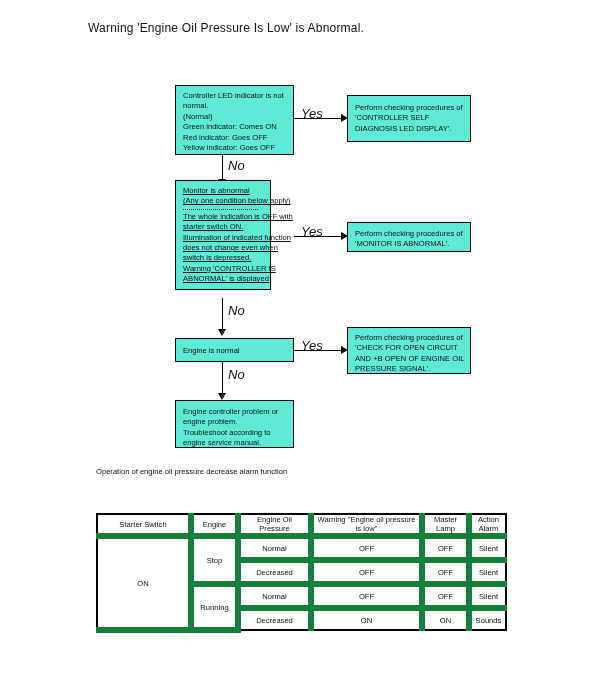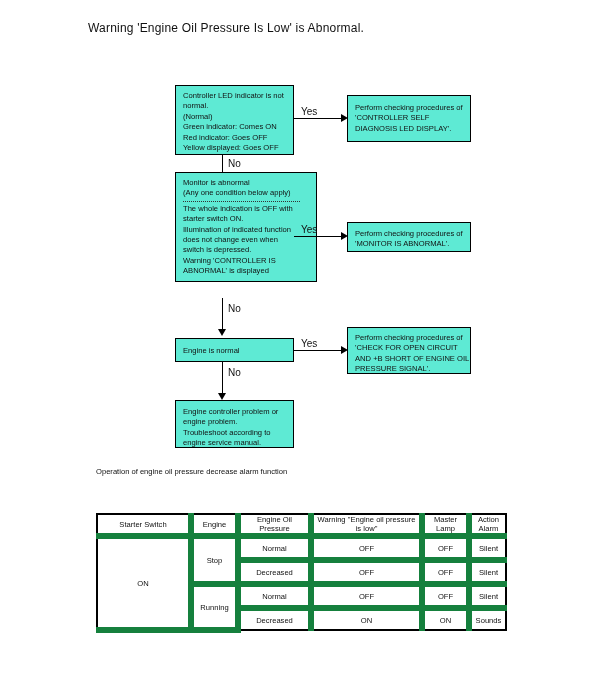--- a/index.html
+++ b/index.html
@@ -96,23 +96,24 @@
   }
   .arrow-right {
     position: absolute;
     width: 0; height: 0;
     border-top: 4.5px solid transparent;
     border-bottom: 4.5px solid transparent;
     border-left: 7px solid #000;
   }
   .edge-label {
     position: absolute;
-    font-size: 10px;
+    font-size: 13px;
     color: #111;
     white-space: nowrap;
+    font-style: italic;
   }
 
   
   .table-caption {
     position: absolute;
     left: 96px;
     top: 467px;
     font-size: 7.6px;
     color: #111;
     white-space: nowrap;
@@ -149,38 +150,38 @@
 
   <div class="doc-title">Warning 'Engine Oil Pressure Is Low' is Abnormal.</div>
 
 
   <div class="node" style="left:175px; top:85px; width:119px; height:70px;">
     <span class="ln">Controller LED indicator is not</span>
     <span class="ln">normal.</span>
     <span class="ln">(Normal)</span>
     <span class="ln">Green indicator:  Comes ON</span>
     <span class="ln">Red indicator:  Goes OFF</span>
-    <span class="ln">Yellow displayed: Goes OFF</span>
+    <span class="ln">Yellow indicator: Goes OFF</span>
   </div>
 
   <div class="hline" style="left:294px; top:118px; width:48px;"></div>
   <div class="arrow-right" style="left:341px; top:114px;"></div>
   <div class="edge-label" style="left:301px; top:106px;">Yes</div>
 
   <div class="node" style="left:347px; top:95px; width:124px; height:47px; padding-top:7px;">
     <span class="ln">Perform checking procedures of</span>
     <span class="ln"> 'CONTROLLER SELF</span>
     <span class="ln">DIAGNOSIS LED DISPLAY'.</span>
   </div>
 
   <div class="vline" style="left:222px; top:155px; height:26px;"></div>
   <div class="arrow-down" style="left:218px; top:179px;"></div>
   <div class="edge-label" style="left:228px; top:158px;">No</div>
 
-  <div class="node" style="left:175px; top:172px; width:142px; height:110px;">
+  <div class="node" style="left:175px; top:180px; width:96px; height:110px;text-decoration:underline;">
     <span class="ln">Monitor is abnormal</span>
     <span class="ln">(Any one condition below apply)</span>
     <span class="dash"></span>
     <span class="ln">The whole indication is OFF with</span>
     <span class="ln">starter switch ON.</span>
     <span class="ln">Illumination of indicated function</span>
     <span class="ln"> does not change even when</span>
     <span class="ln">switch is depressed.</span>
     <span class="ln">Warning 'CONTROLLER IS</span>
     <span class="ln">ABNORMAL' is displayed</span>
@@ -203,21 +204,21 @@
     <span class="ln">Engine is normal</span>
   </div>
 
   <div class="hline" style="left:294px; top:350px; width:48px;"></div>
   <div class="arrow-right" style="left:341px; top:346px;"></div>
   <div class="edge-label" style="left:301px; top:338px;">Yes</div>
 
   <div class="node" style="left:347px; top:327px; width:124px; height:47px; padding-top:5px;">
     <span class="ln">Perform checking procedures of</span>
     <span class="ln">'CHECK FOR OPEN CIRCUIT</span>
-    <span class="ln">AND +B SHORT OF ENGINE OIL</span>
+    <span class="ln">AND +B OPEN OF ENGINE OIL</span>
     <span class="ln">PRESSURE SIGNAL'.</span>
   </div>
 
   <div class="vline" style="left:222px; top:362px; height:33px;"></div>
   <div class="arrow-down" style="left:218px; top:393px;"></div>
   <div class="edge-label" style="left:228px; top:367px;">No</div>
 
   <div class="node" style="left:175px; top:400px; width:119px; height:48px; padding-top:6px;">
     <span class="ln">Engine controller problem or</span>
     <span class="ln">engine problem.</span>

